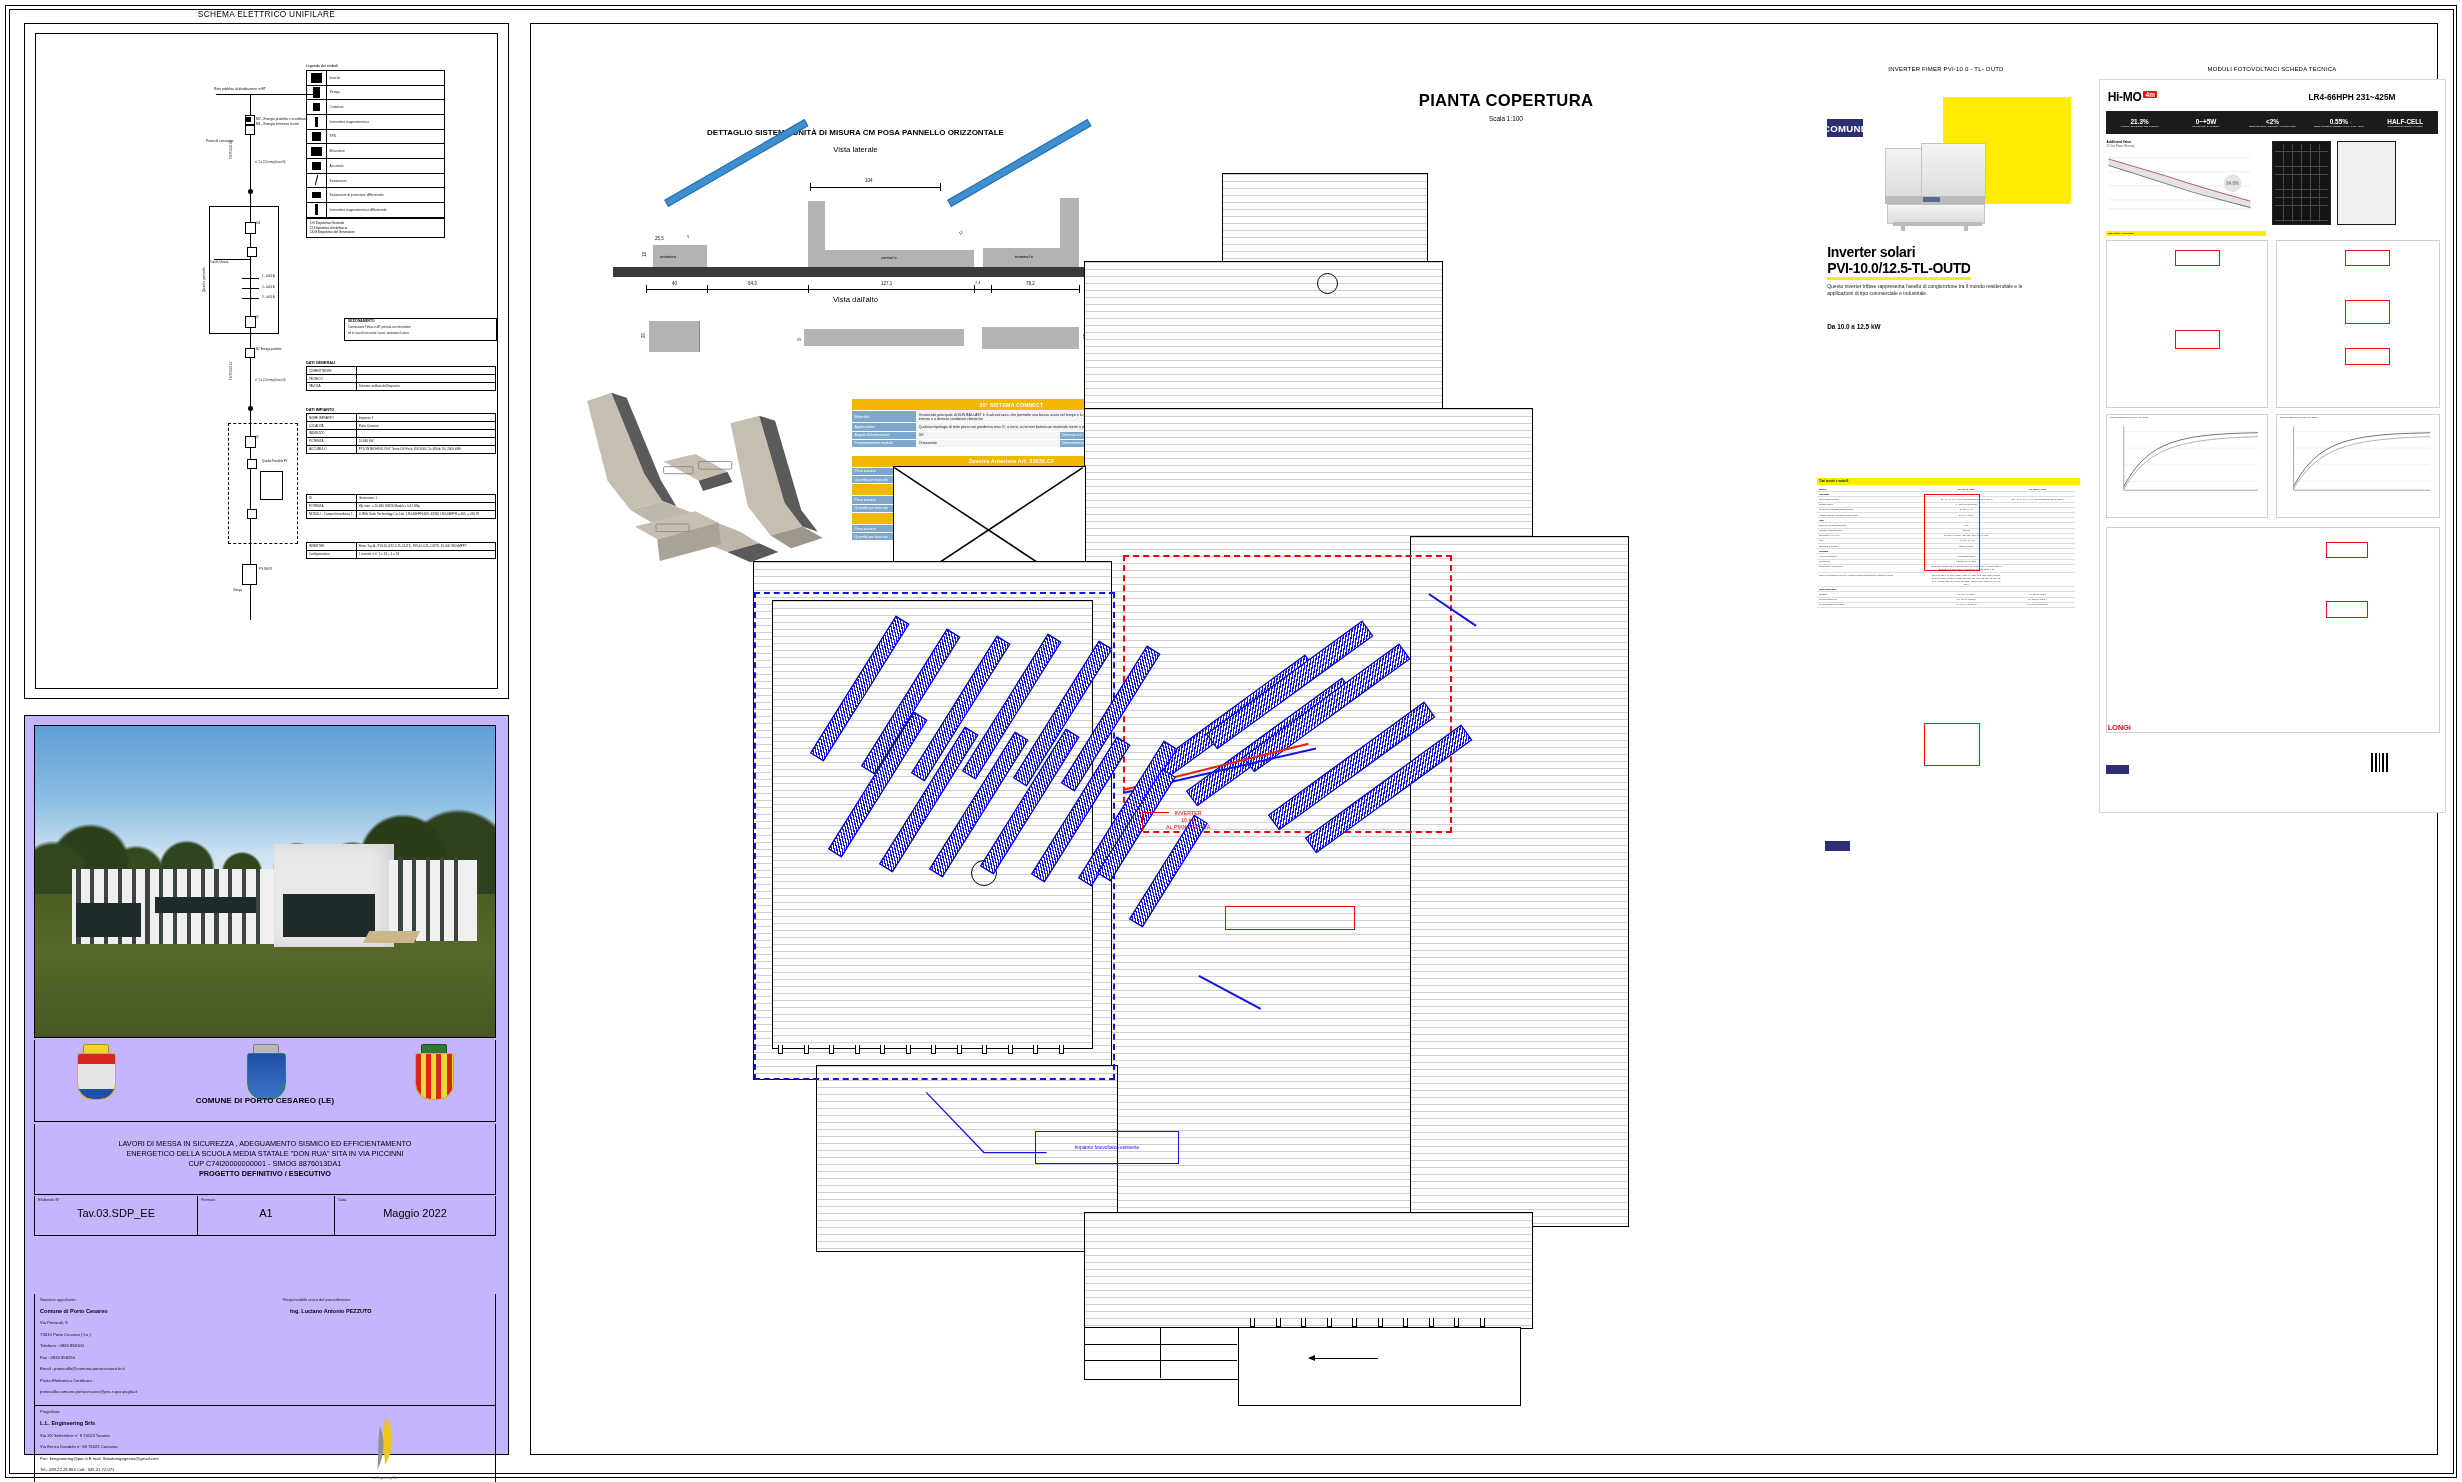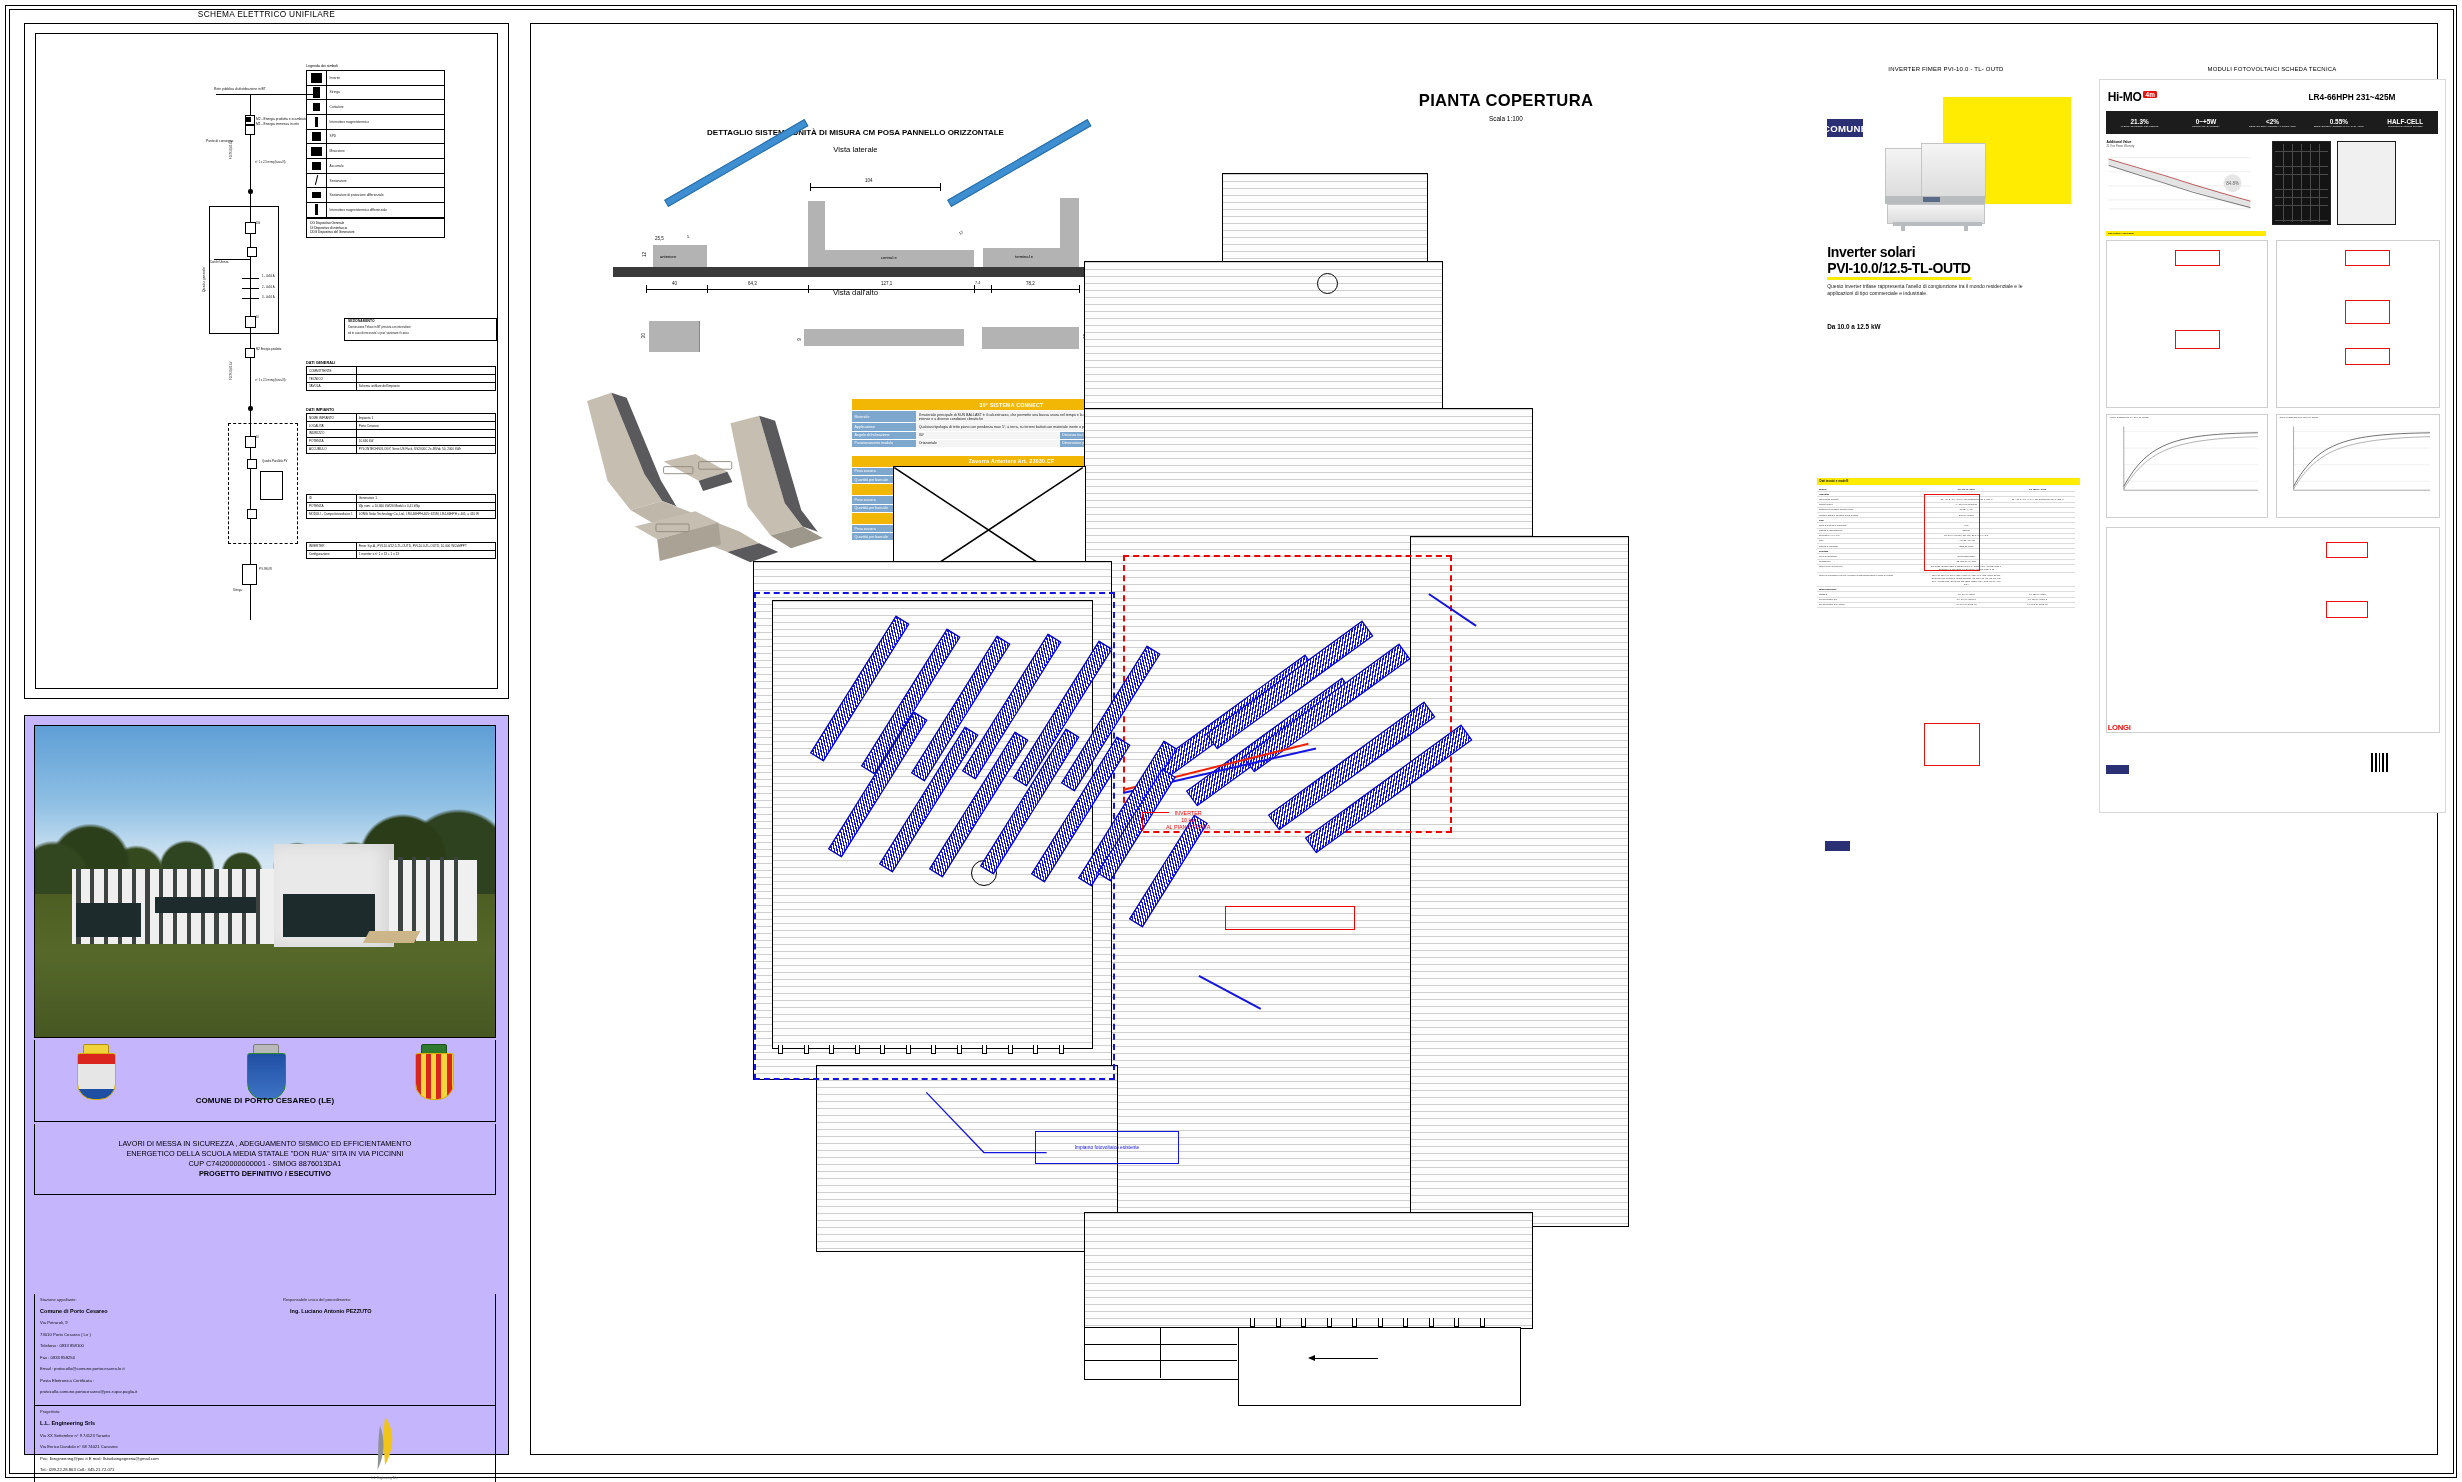--- a/index.html
+++ b/index.html
@@ -102,21 +102,21 @@
   .sb-b{position:absolute;font-size:5.5px;font-weight:bold;}
   .sb-l{position:absolute;font-size:4.2px;line-height:1.55;color:#111;}
   #ll-logo{position:absolute;right:96px;top:697px;width:55px;height:66px;}
 
   
   #plan-title{left:1340px;top:91px;width:332px;text-align:center;font-size:16.6px;font-weight:bold;letter-spacing:0.3px;}
   #plan-scale{left:1340px;top:115px;width:332px;text-align:center;font-size:6.4px;}
 
   #det-title{left:664px;top:128px;width:383px;text-align:center;font-size:8px;font-weight:bold;}
   #det-sub1{left:664px;top:145px;width:383px;text-align:center;font-size:7.7px;}
-  #det-sub2{left:664px;top:288px;width:383px;text-align:center;font-size:7.7px;}
+  #det-sub2{left:664px;top:295px;width:383px;text-align:center;font-size:7.7px;}
 
   .dimtxt{position:absolute;font-size:4.5px;color:#111;}
   .dimline{position:absolute;background:#000;height:0.6px;}
   .vline{position:absolute;background:#000;width:0.6px;}
   .ballast{position:absolute;background:#b3b3b3;}
   .panelbar{position:absolute;background:#3d8fd1;border:0.6px solid #2a6ea8;}
   .ground{position:absolute;background:#3a3a3a;}
 
   
   #sb-tables{left:852px;top:399px;width:319px;}
@@ -497,20 +497,34 @@
 
   <div class="bx" id="tb-works">
     <div class="inner">
       <div>LAVORI DI MESSA IN SICUREZZA , ADEGUAMENTO SISMICO ED EFFICIENTAMENTO</div>
       <div>ENERGETICO DELLA SCUOLA MEDIA STATALE "DON RUA" SITA IN VIA PICCINNI</div>
       <div>CUP C74I20000000001 -  SIMOG 8876013DA1</div>
       <div class="b">PROGETTO DEFINITIVO / ESECUTIVO</div>
     </div>
   </div>
 
+  <div class="bx" id="tb-row3">
+    <div class="tb-cell" style="width:163px;">
+      <div class="tb-k">Elaborato N°</div>
+      <div class="tb-v">Tav.03.SDP_EE</div>
+    </div>
+    <div class="tb-cell" style="width:137px;">
+      <div class="tb-k">Formato</div>
+      <div class="tb-v">A1</div>
+    </div>
+    <div class="tb-cell" style="width:160px;">
+      <div class="tb-k">Data</div>
+      <div class="tb-v">Maggio 2022</div>
+    </div>
+  </div>
 
 
   <div class="bx" id="tb-stazione">
     <div class="sb-k" style="left:5.1px;top:3.2px;">Stazione appaltante:</div>
     <div class="sb-b" style="left:5.1px;top:14px;">Comune di Porto Cesareo</div>
     <div class="sb-l" style="left:5.1px;top:26px;">Via Petraroli, 9</div>
     <div class="sb-l" style="left:5.1px;top:38px;">73010 Porto Cesareo ( Le )</div>
     <div class="sb-l" style="left:5.1px;top:49px;">Telefono : 0833 858100</div>
     <div class="sb-l" style="left:5.1px;top:61px;">Fax : 0833 858250</div>
     <div class="sb-l" style="left:5.1px;top:72px;">Email : protocollo@comune.portocesareo.le.it</div>

